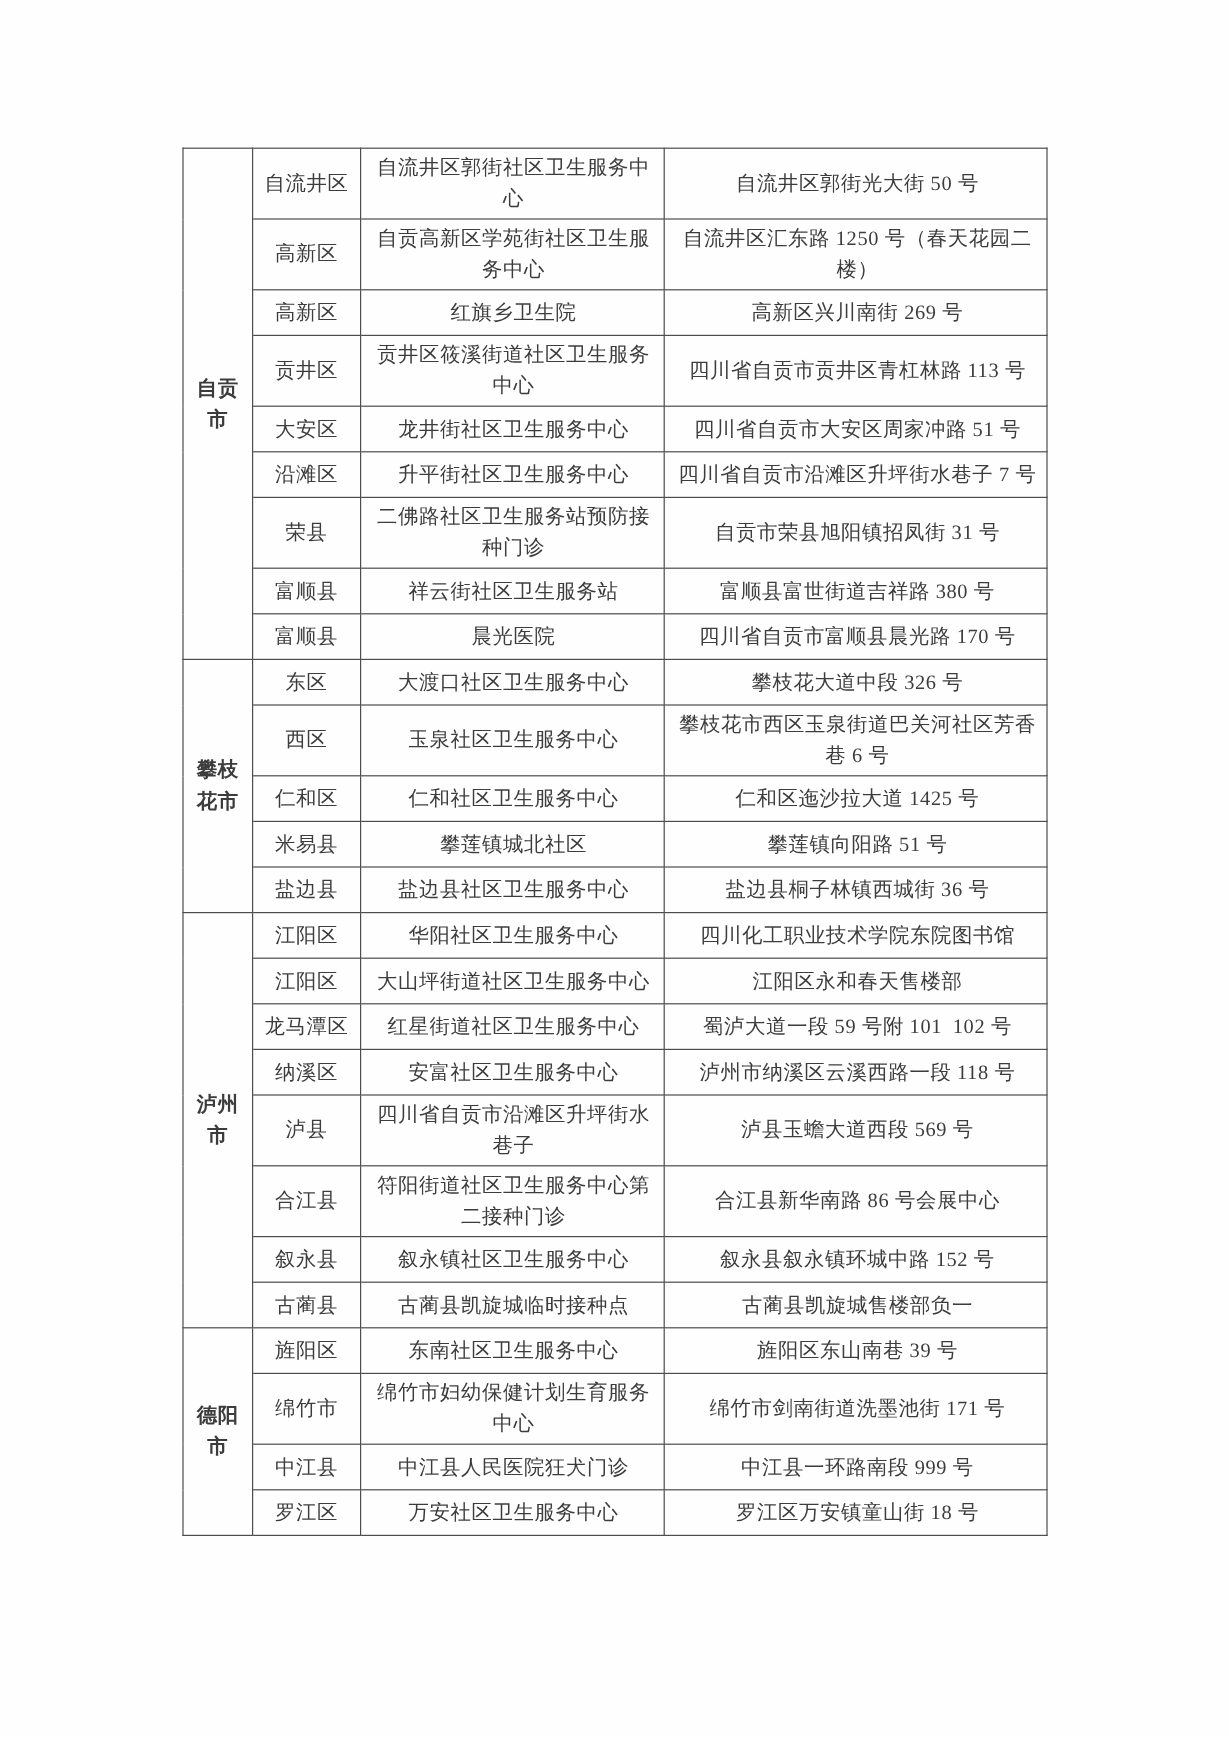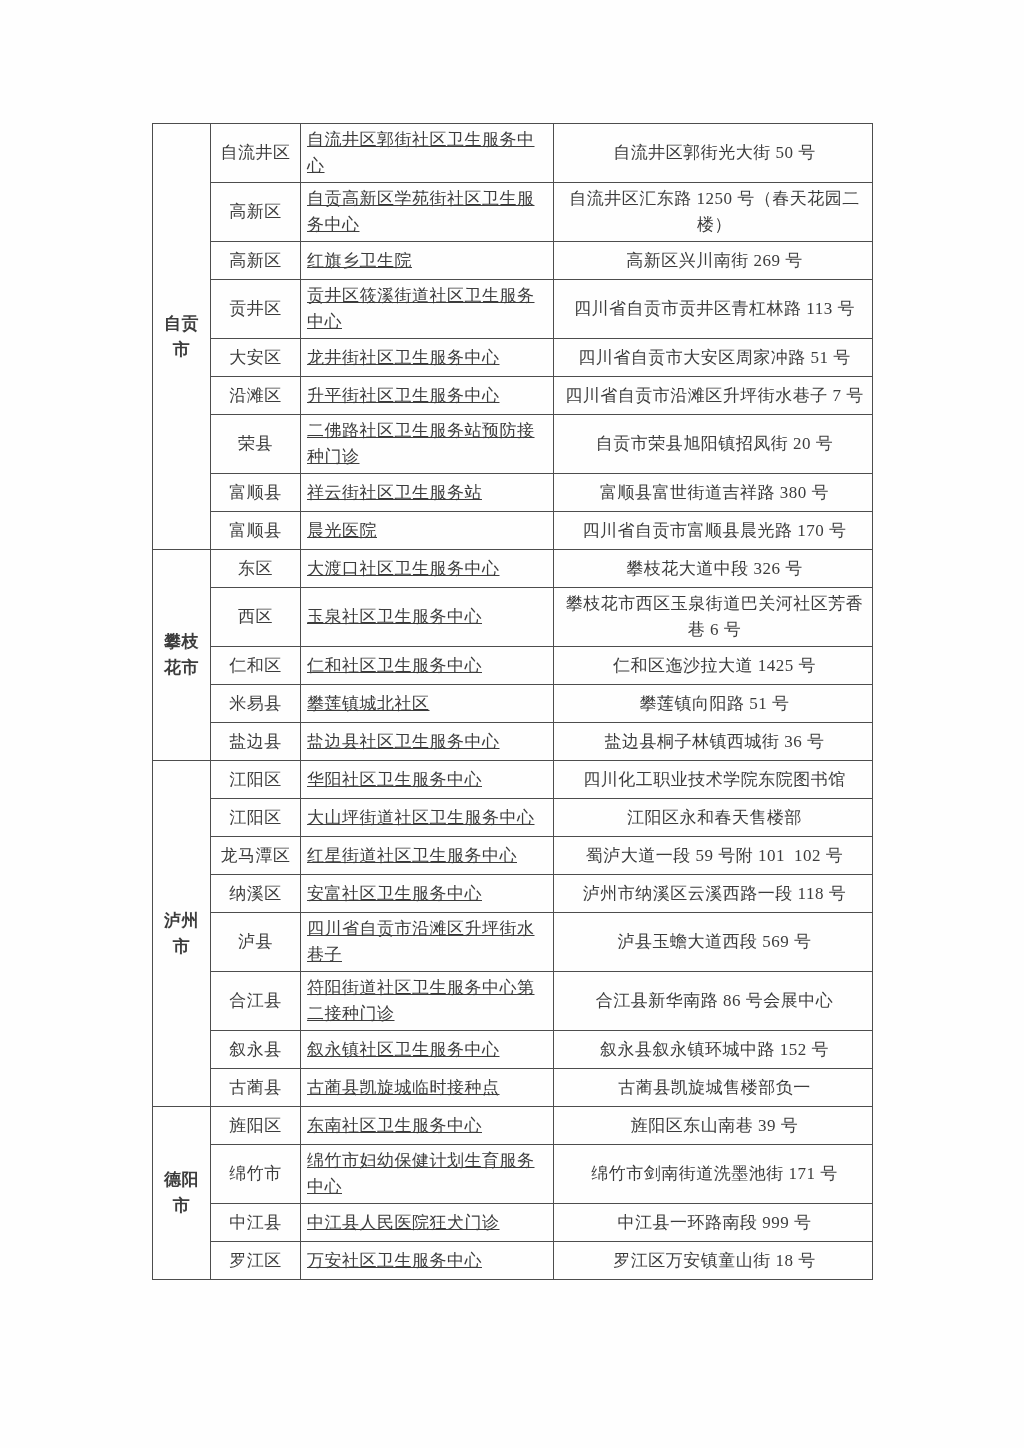--- a/index.html
+++ b/index.html
@@ -46,23 +46,22 @@
   td.city-cell {
     text-align: center;
     padding: 3px 3px;
     font-weight: bold;
   }
   td.district-cell {
     text-align: center;
     padding: 3px 0;
   }
   td.facility-cell {
-    text-align: left;
+    text-align: center;
     padding: 3px 4px 3px 6px;
-    text-decoration: underline;
   }
   td.address-cell {
     text-align: center;
     padding: 3px 4px 3px 7px;
   }
 </style>
 </head>
 <body>
 
 <div class="page">
@@ -102,21 +101,21 @@
             <td class="address-cell">四川省自贡市大安区周家冲路 51 号</td>
           </tr>
           <tr>
             <td class="district-cell">沿滩区</td>
             <td class="facility-cell">升平街社区卫生服务中心</td>
             <td class="address-cell">四川省自贡市沿滩区升坪街水巷子 7 号</td>
           </tr>
           <tr>
             <td class="district-cell">荣县</td>
             <td class="facility-cell">二佛路社区卫生服务站预防接种门诊</td>
-            <td class="address-cell">自贡市荣县旭阳镇招凤街 20 号</td>
+            <td class="address-cell">自贡市荣县旭阳镇招凤街 31 号</td>
           </tr>
           <tr>
             <td class="district-cell">富顺县</td>
             <td class="facility-cell">祥云街社区卫生服务站</td>
             <td class="address-cell">富顺县富世街道吉祥路 380 号</td>
           </tr>
           <tr>
             <td class="district-cell">富顺县</td>
             <td class="facility-cell">晨光医院</td>
             <td class="address-cell">四川省自贡市富顺县晨光路 170 号</td>

